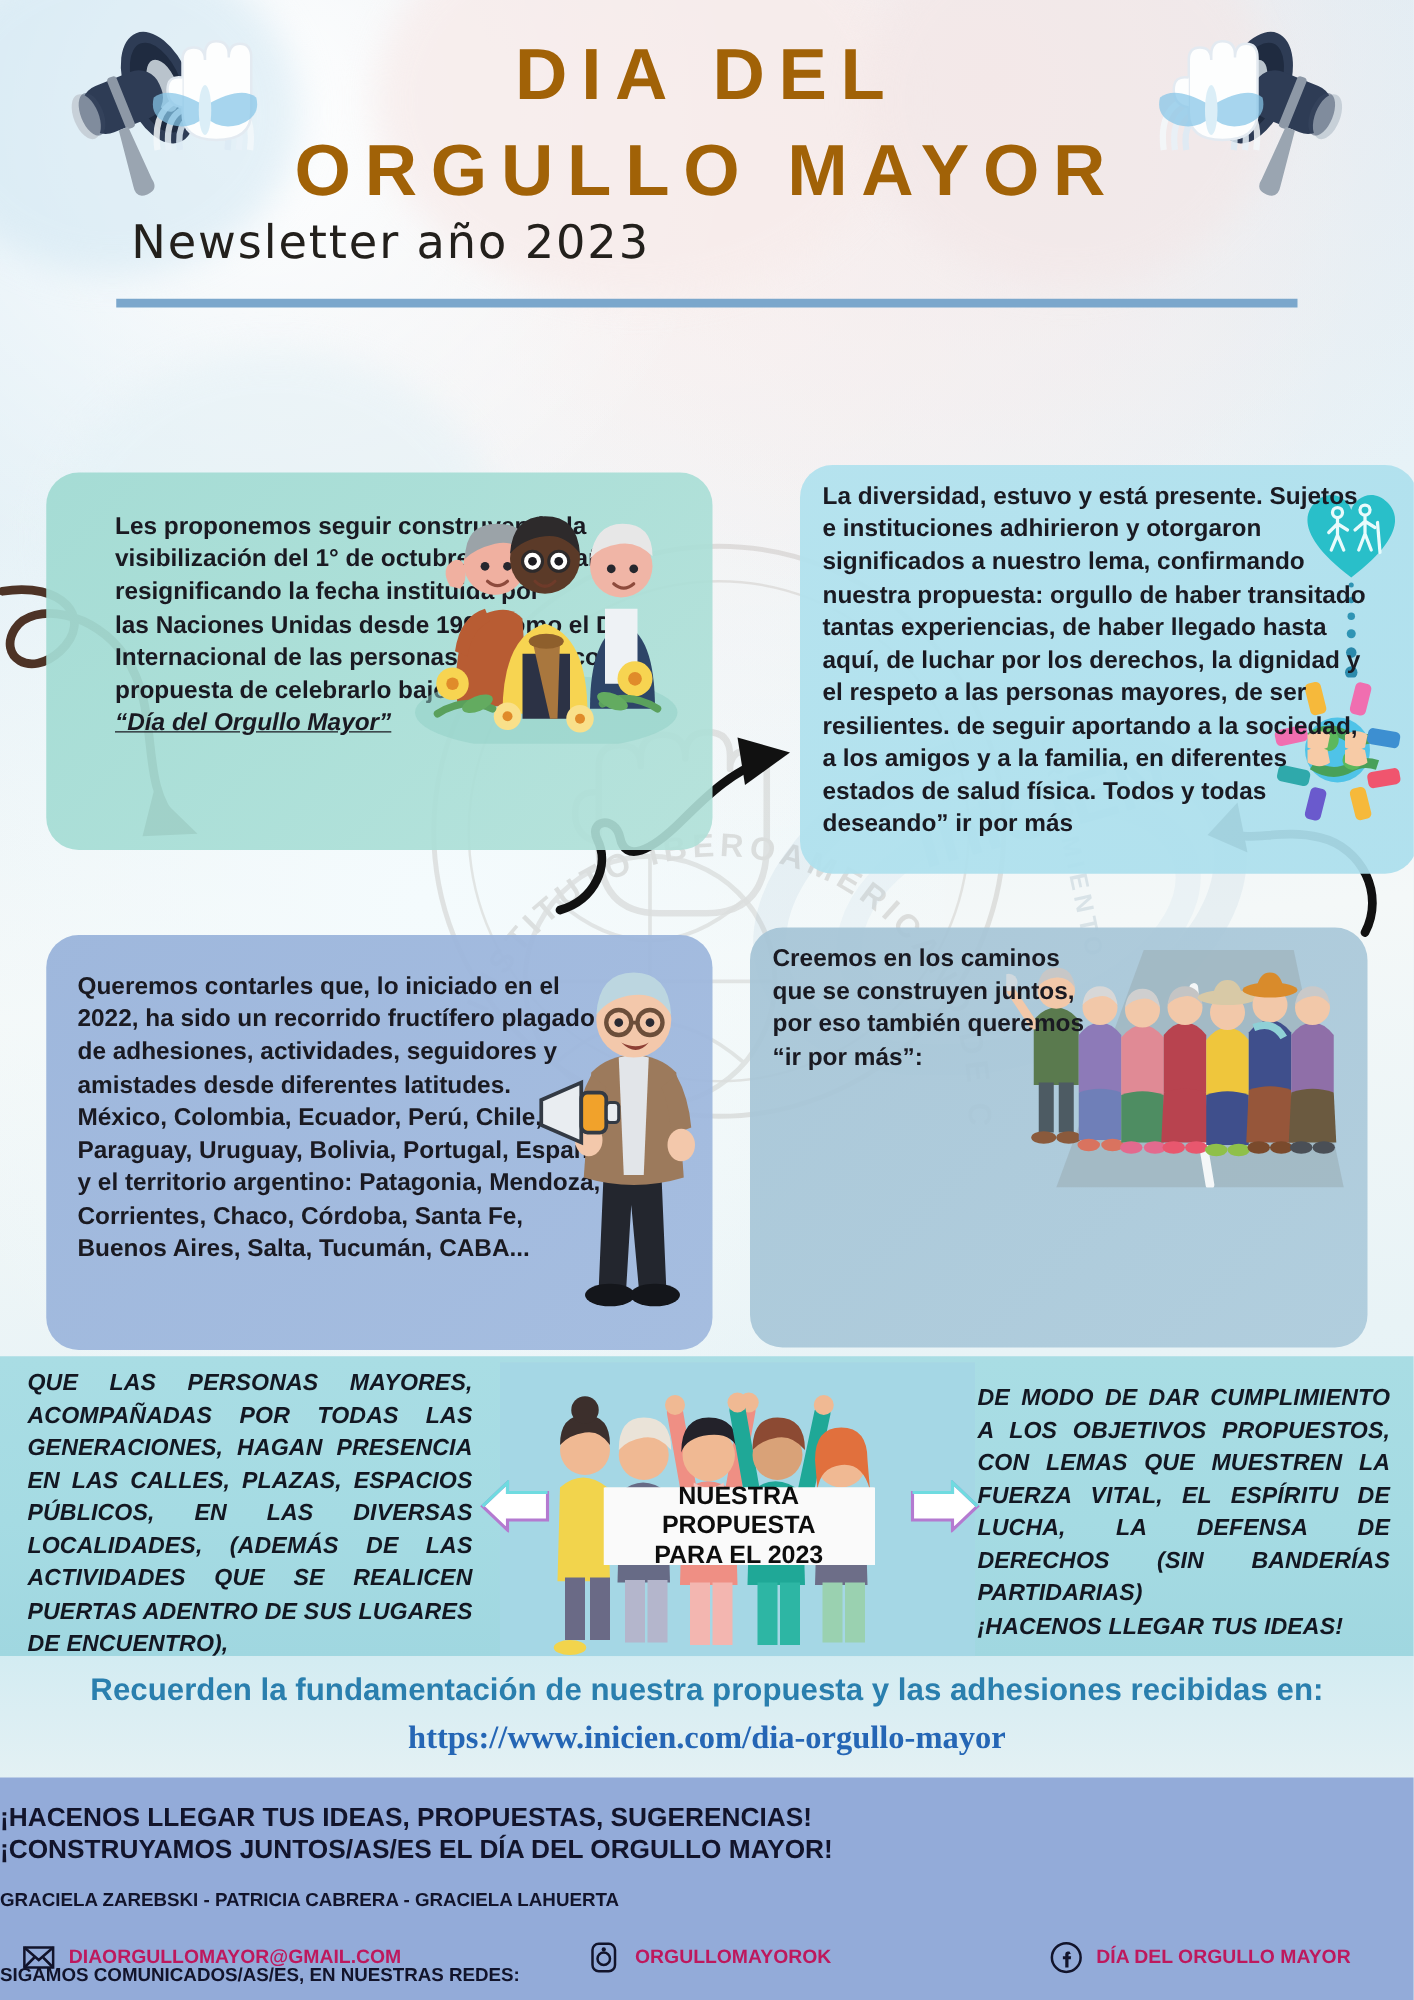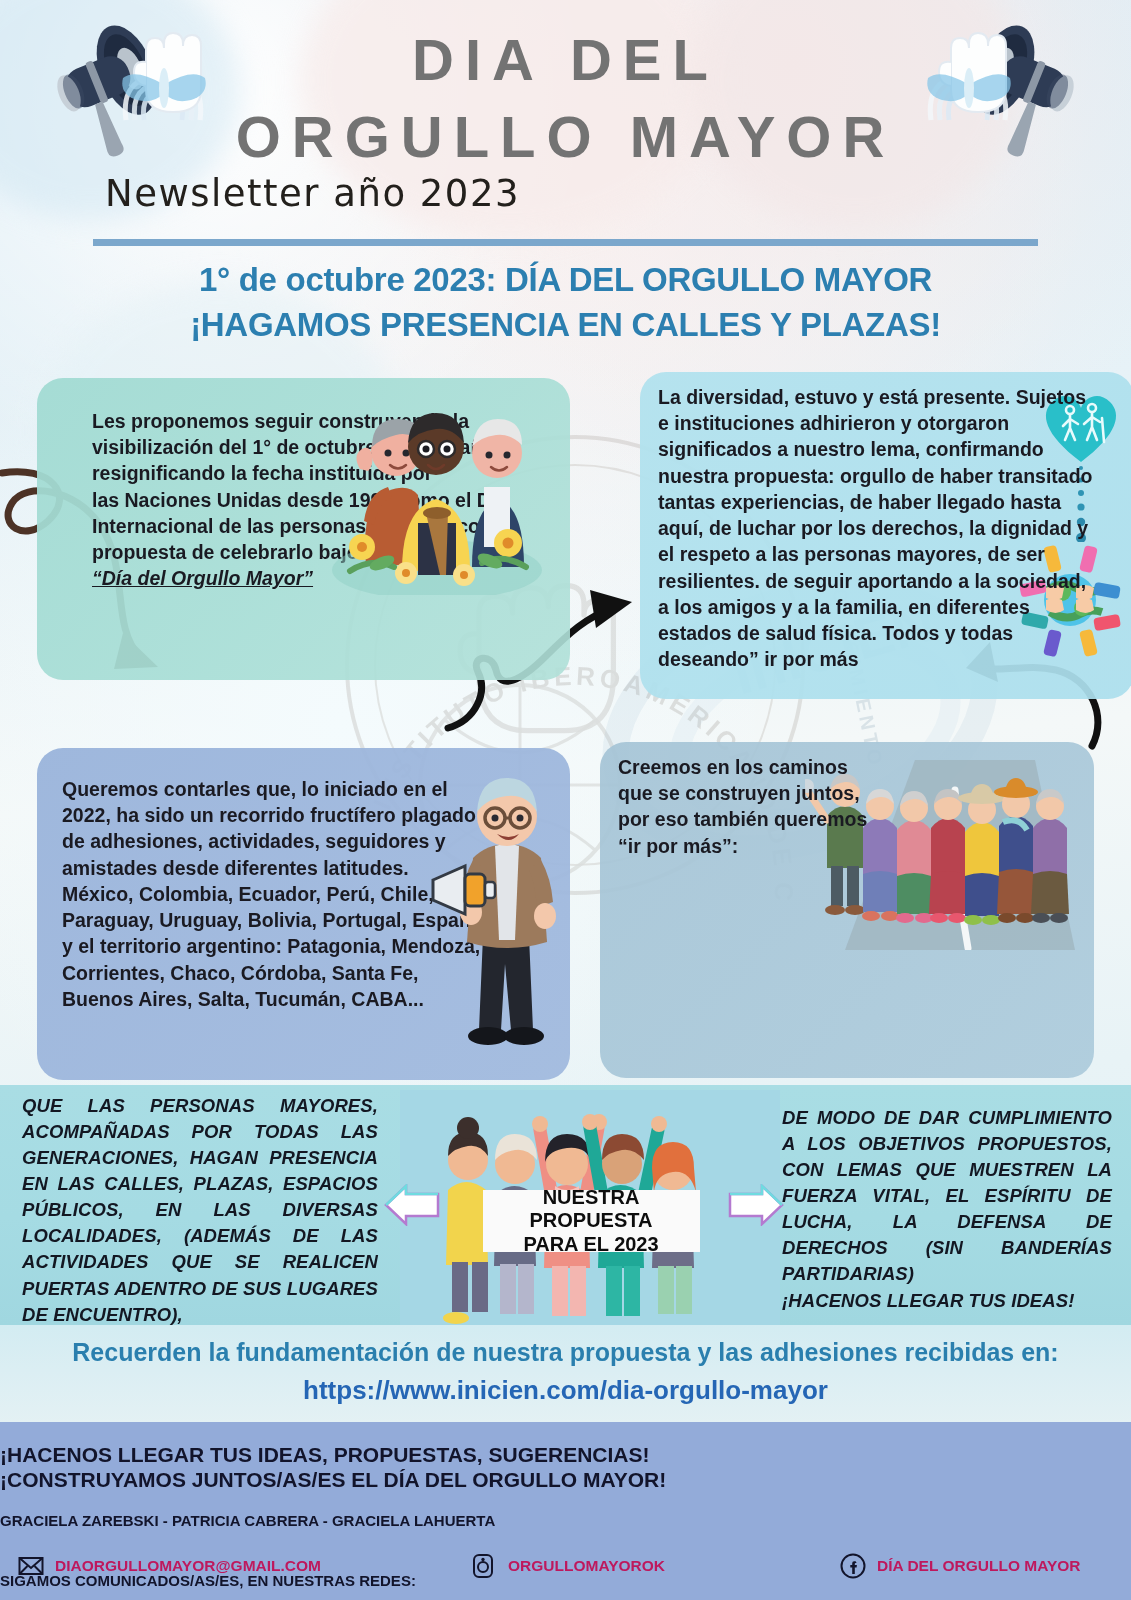--- a/index.html
+++ b/index.html
@@ -40,21 +40,21 @@
   }
 
   
   .header { position:absolute; left:0; top:0; width:1131px; height:240px; }
   .megaphone { position:absolute; width:150px; height:160px; }
   .mega-left { left:30px; top:18px; transform:rotate(-6deg); }
   .mega-right { right:30px; top:18px; transform:rotate(6deg) scaleX(-1); }
 
   .title-main {
     position:absolute; left:0; top:22px; width:1131px;
-    text-align:center; color:#737373;
+    text-align:center; color:#a16207;
     font-size:58px; font-weight:bold; letter-spacing:11px;
     line-height:1.32;
     font-family:"Liberation Sans", sans-serif;
   }
   .newsletter-line {
     position:absolute; left:105px; top:172px;
     font-size:37px; color:#23201c; letter-spacing:1.5px;
     font-family:"DejaVu Sans", sans-serif; font-weight:400;
   }
   .edition-badge {
@@ -156,21 +156,21 @@
   .url-band {
     position:absolute; left:0; top:1325px; width:1131px; height:120px;
     background:linear-gradient(180deg,#d3ecf2 0%,#dbeef3 38%,#e7f2f4 100%);
   }
   .url-line1 {
     position:absolute; left:0; top:1338px; width:1131px; text-align:center;
     font-size:25px; font-weight:bold; color:#2a7fae;
   }
   .url-line2 {
     position:absolute; left:0; top:1375px; width:1131px; text-align:center;
-    font-size:26px; font-weight:bold; color:#2566b5;
+    font-size:26px; font-weight:bold; color:#2566b5;font-family:Liberation Serif, serif;
   }
 
   
   .footer {
     position:absolute; left:0; top:1422px; width:1131px; height:178px;
     background:#93abd9;
   }
   .footer-logo { position:absolute; width:110px; height:120px; top:4px; }
   .footer-logo-l { left:108px; }
   .footer-logo-r { right:108px; }
@@ -273,24 +273,20 @@
       <div>DIA DEL</div>
       <div>ORGULLO MAYOR</div>
     </div>
 
     <div class="newsletter-line">Newsletter año 2023</div>
 
 
     <div class="header-rule"></div>
   </div>
 
-  <div class="subtitle">
-    <div class="l1">1° de octubre 2023: DÍA DEL ORGULLO MAYOR</div>
-    <div class="l2">¡HAGAMOS PRESENCIA EN CALLES Y PLAZAS!</div>
-  </div>
 
   <svg class="arrow-svg arrow-a" viewBox="0 0 230 275">
     <path d="M12,18 C60,10 86,40 58,66 C34,88 8,70 22,48 C36,26 86,34 110,70
              C140,114 120,170 150,202" fill="none" stroke="#4d3326" stroke-width="7" stroke-linecap="round"></path>
     <path d="M133,178 L168,212 L124,214 Z" fill="#4d3326"></path>
   </svg>
 
   <svg class="arrow-svg arrow-b" viewBox="0 0 210 180">
     <path d="M8,168 C36,160 48,132 38,112 C30,96 52,92 56,110 C60,130 80,122 106,96
              C130,72 146,58 172,48" fill="none" stroke="#111111" stroke-width="7" stroke-linecap="round"></path>

